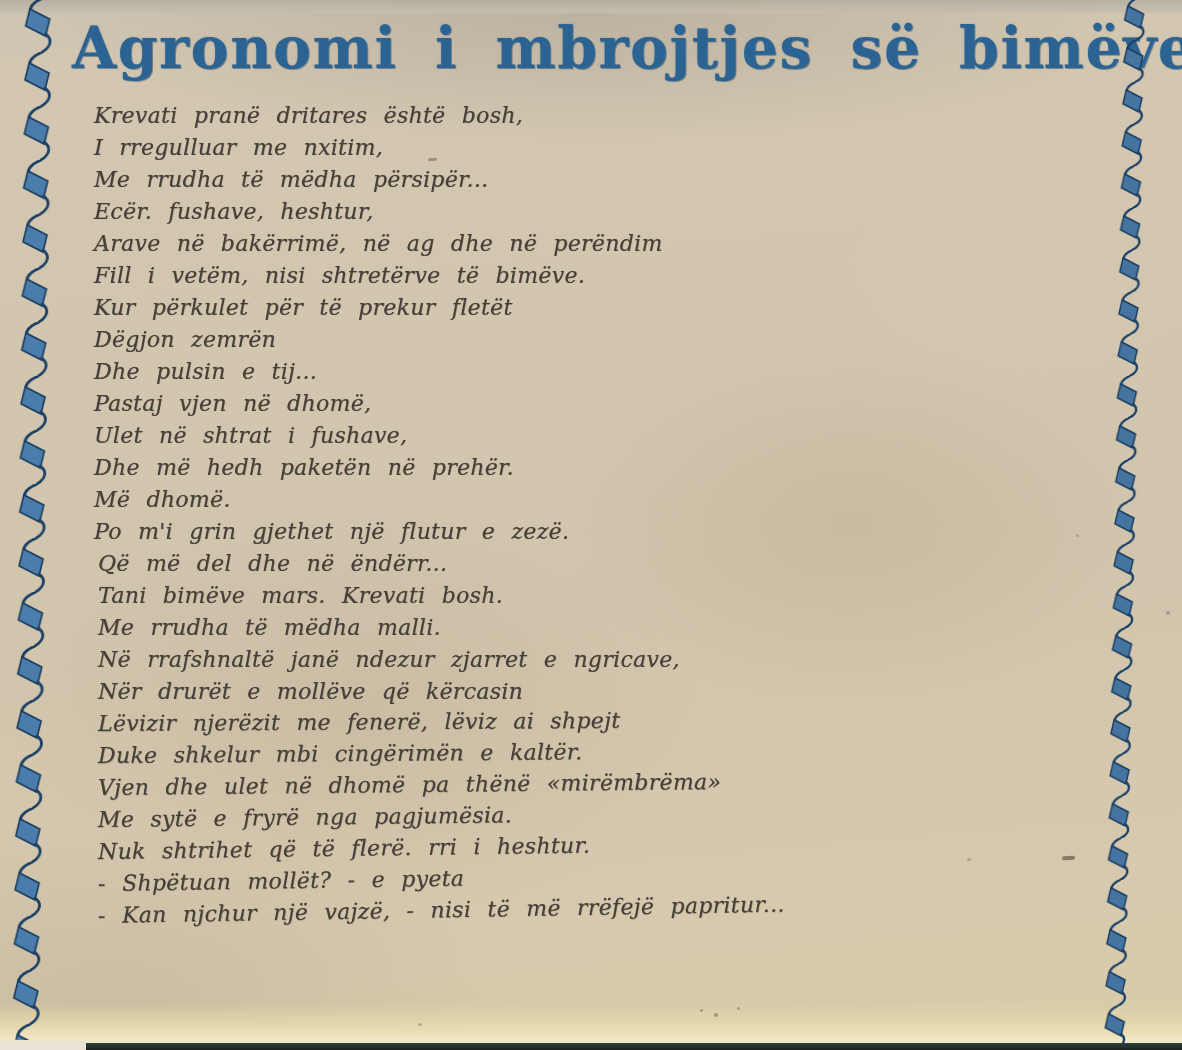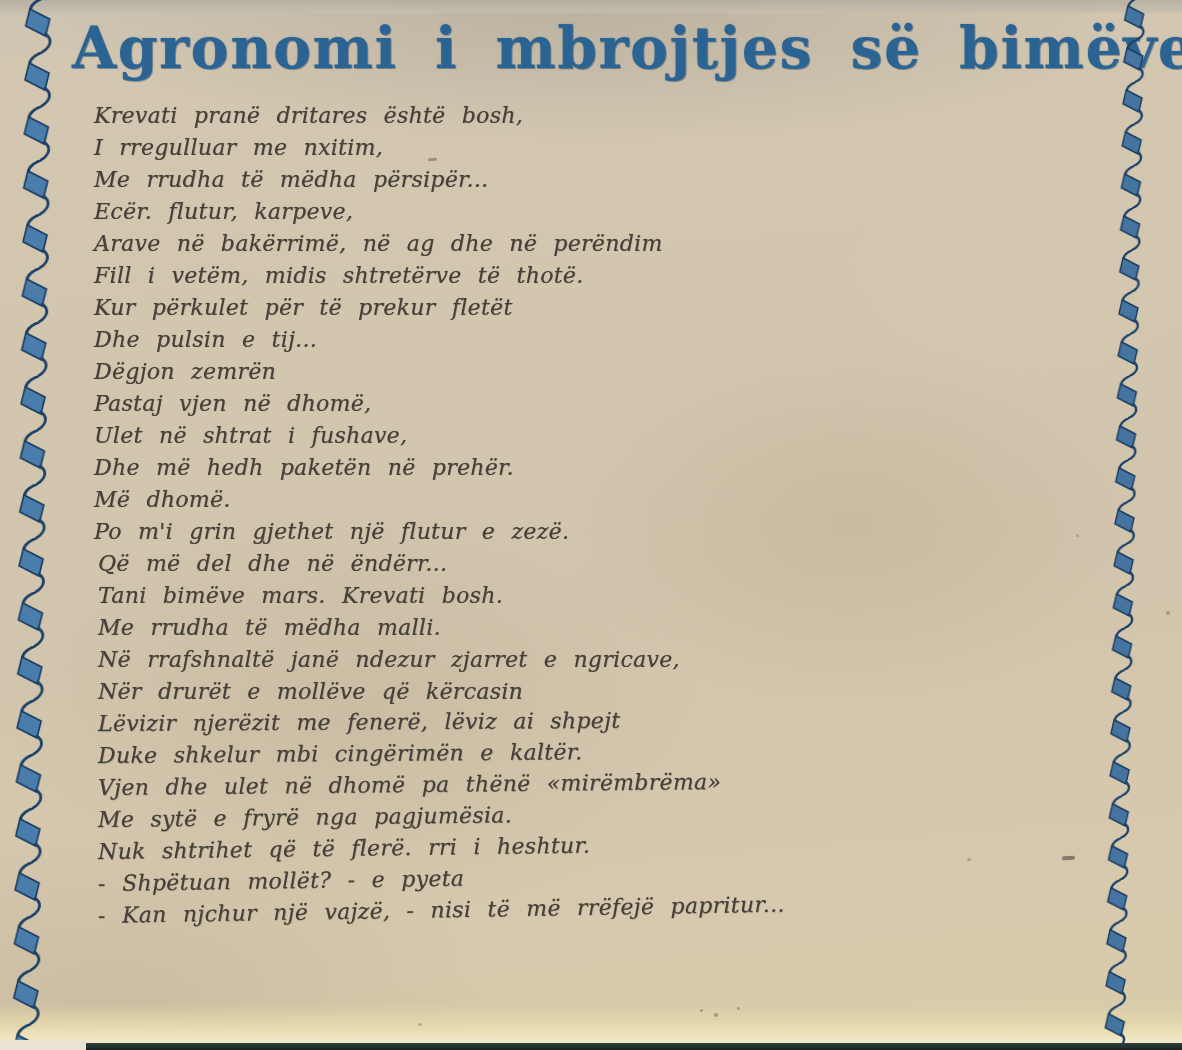--- a/index.html
+++ b/index.html
@@ -81,26 +81,26 @@
 
   <div class="top-strip"></div>
   <div class="bottom-band"></div>
 
   <h1 class="title">Agronomi i mbrojtjes së bimëve</h1>
 
   <div class="poem">
     <div class="line">Krevati pranë dritares është bosh,</div>
     <div class="line">I rregulluar me nxitim,</div>
     <div class="line">Me rrudha të mëdha përsipër...</div>
-    <div class="line">Ecër. flutur, karpeve,</div>
+    <div class="line">Ecër. fushave, heshtur,</div>
     <div class="line">Arave në bakërrimë, në ag dhe në perëndim</div>
-    <div class="line">Fill i vetëm, midis shtretërve të thotë.</div>
+    <div class="line">Fill i vetëm, nisi shtretërve të bimëve.</div>
     <div class="line">Kur përkulet për të prekur fletët</div>
+    <div class="line">Dëgjon zemrën</div>
     <div class="line">Dhe pulsin e tij...</div>
-    <div class="line">Dëgjon zemrën</div>
     <div class="line">Pastaj vjen në dhomë,</div>
     <div class="line">Ulet në shtrat i fushave,</div>
     <div class="line">Dhe më hedh paketën në prehër.</div>
     <div class="line">Më dhomë.</div>
     <div class="line">Po m'i grin gjethet një flutur e zezë.</div>
     <div class="line">Që më del dhe në ëndërr...</div>
     <div class="line">Tani bimëve mars. Krevati bosh.</div>
     <div class="line">Me rrudha të mëdha malli.</div>
     <div class="line">Në rrafshnaltë janë ndezur zjarret e ngricave,</div>
     <div class="line">Nër drurët e mollëve që kërcasin</div>

